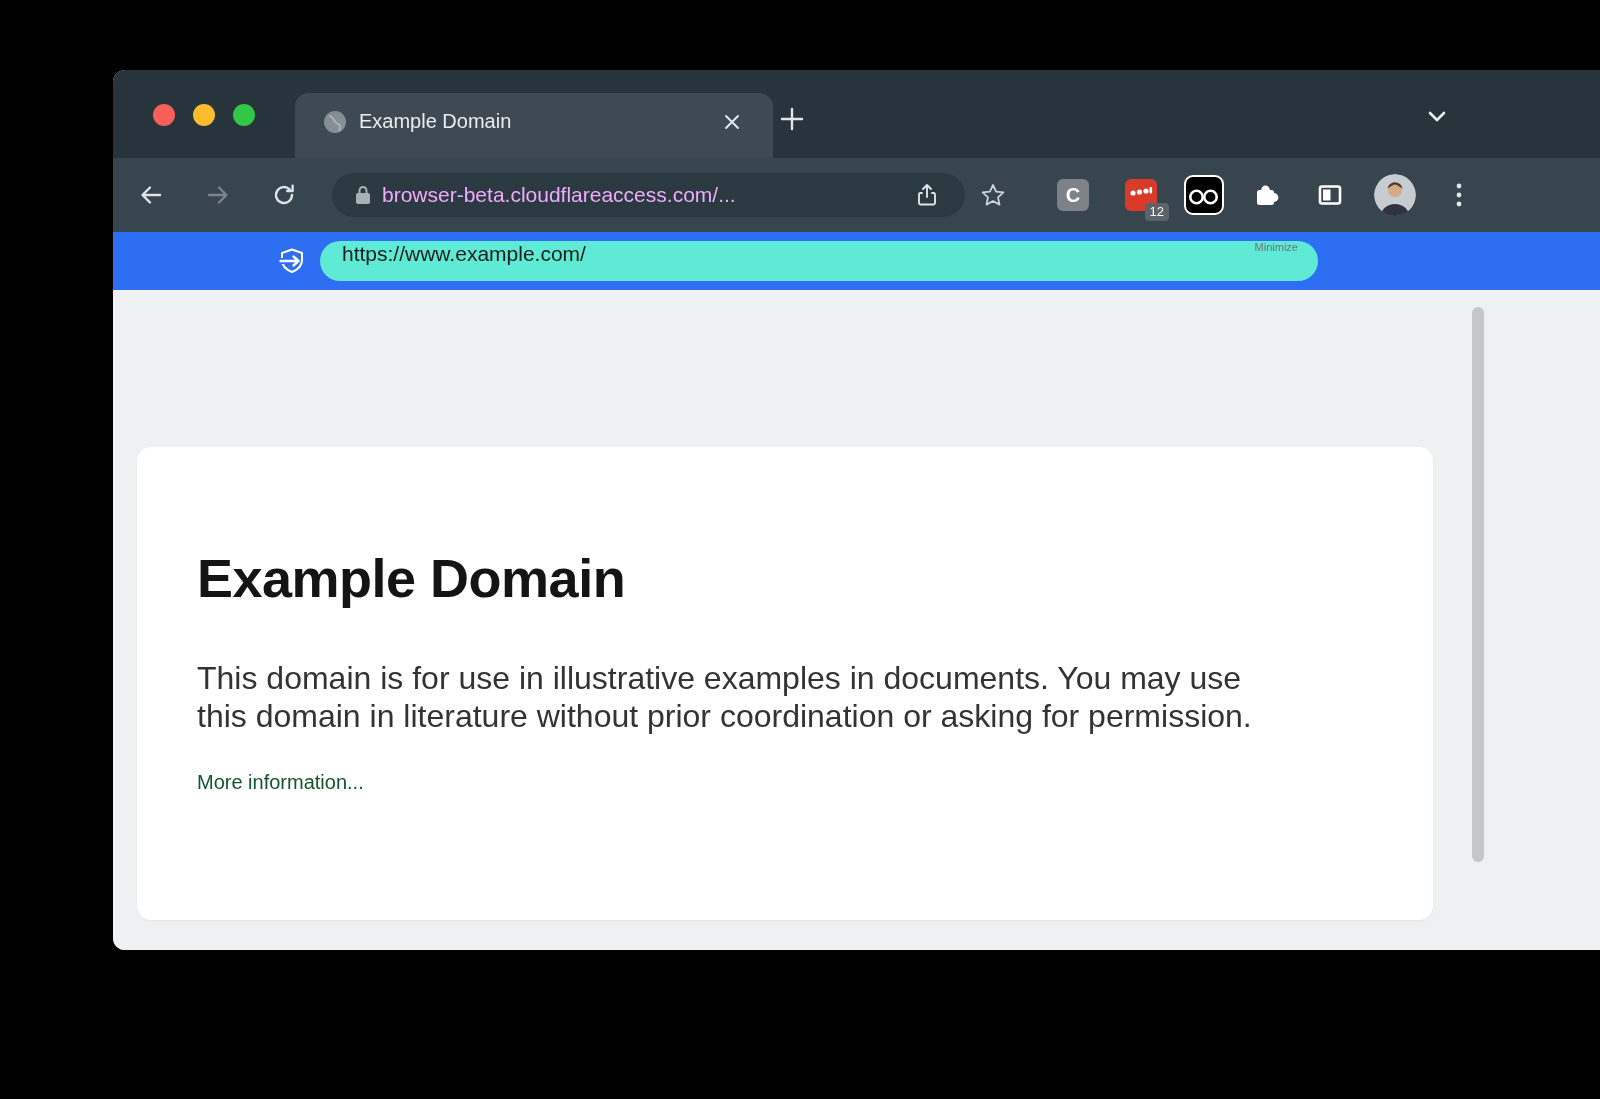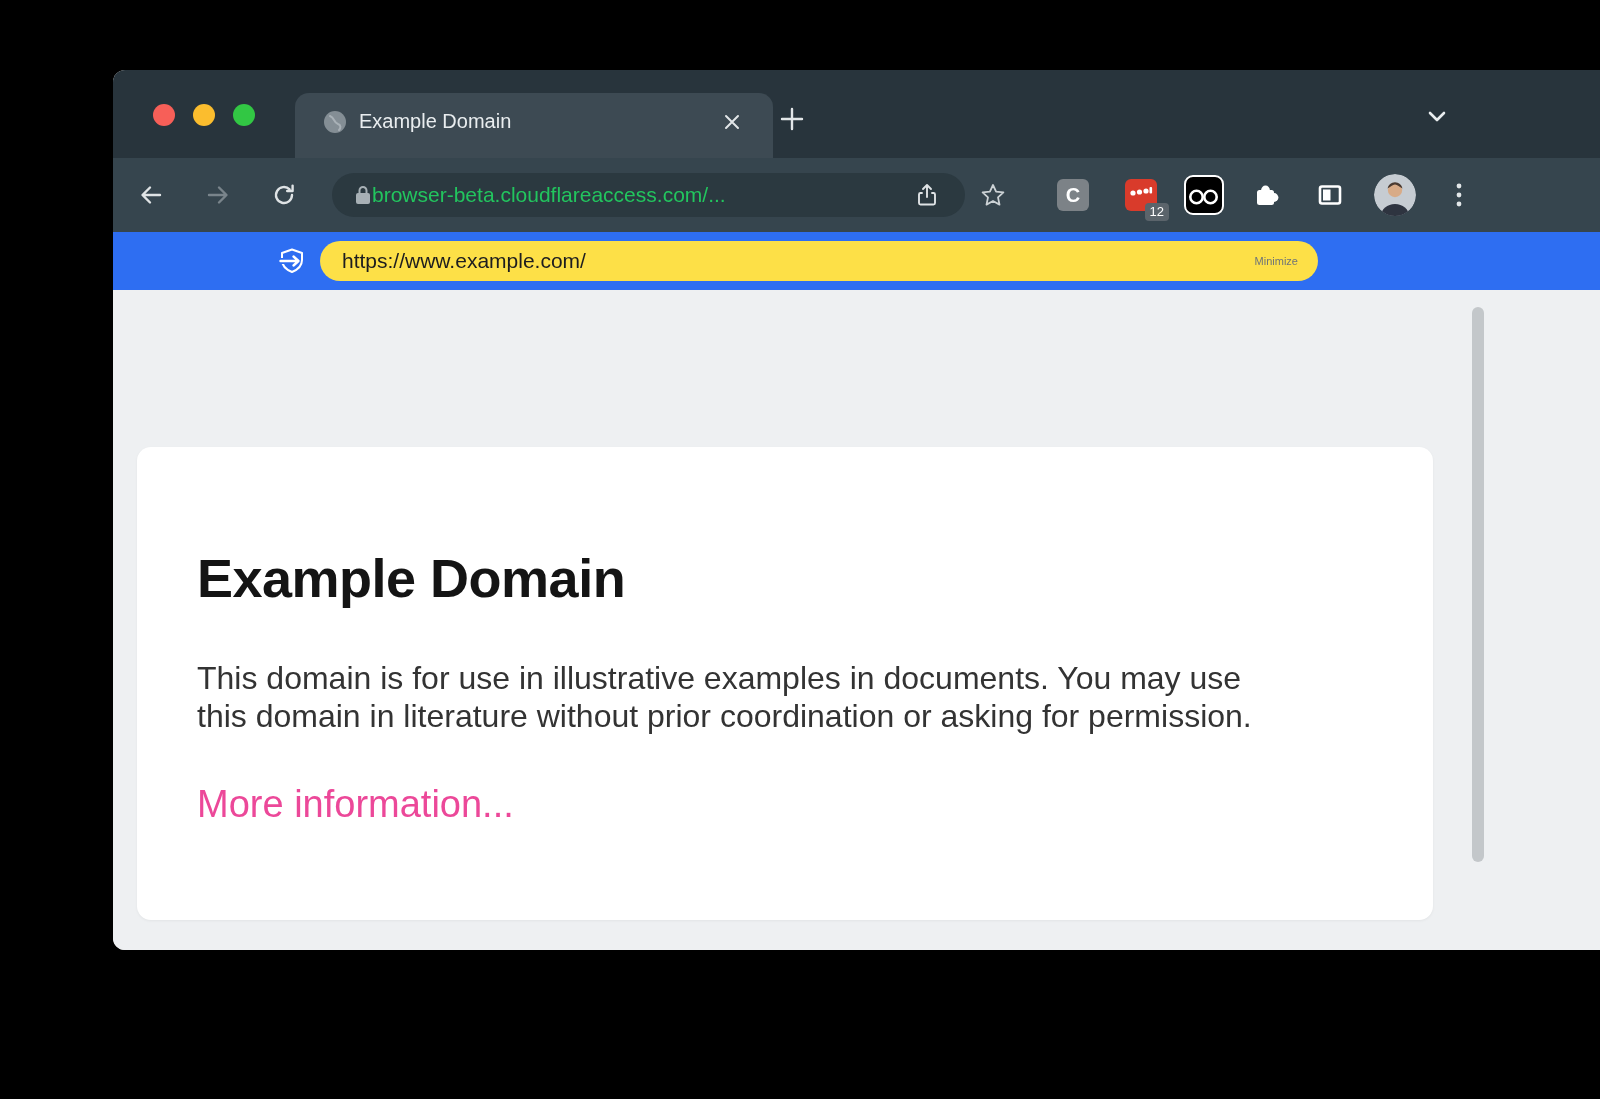--- a/index.html
+++ b/index.html
@@ -35,21 +35,21 @@
   .navbtn { position:absolute; top:24px; width:26px; height:26px; }
   .nav-back    { left:25px; }
   .nav-forward { left:92px; }
   .nav-reload  { left:158px; }
   .urlpill {
     position:absolute; left:219px; top:15px; width:633px; height:44px;
     border-radius:22px; background:#2b3940; display:flex; align-items:center;
   }
   .lock { margin-left:22px; width:18px; height:20px; flex:none; }
   .omnibox {
-    margin-left:0; font-size:21px; font-weight:500; color:#22c55e;
+    margin-left:10px; font-size:21px; font-weight:500; color:#f0abfc;
     white-space:nowrap; overflow:hidden; flex:1;
   }
   .share { position:absolute; left:583px; top:10px; width:24px; height:24px; }
   .star { position:absolute; top:24px; left:867px; width:26px; height:26px; }
   .ext { position:absolute; top:21px; }
   .ext-c {
     left:944px; width:32px; height:32px; background:#7c8287; border-radius:6px;
     color:#fff; font-size:20px; font-weight:700; text-align:center; line-height:32px;
   }
   .ext-red { left:1012px; width:32px; height:32px; background:#d93b2b; border-radius:6px; }
@@ -61,21 +61,21 @@
     border:2.5px solid #fff; box-sizing:border-box; border-radius:9px; }
   .ext-puzzle { left:1140px; top:23px; width:28px; height:28px; }
   .ext-panel  { left:1203px; top:23px; width:28px; height:28px; }
   .avatar { left:1261px; top:16px; width:42px; height:42px; border-radius:50%; overflow:hidden; }
   .kebab { left:1340px; top:24px; width:12px; height:26px; }
   
   .bluebar { position:absolute; left:0; top:162px; right:0; height:58px; background:#2e6ef2; }
   .shield { position:absolute; left:165px; top:15px; width:28px; height:28px; }
   .remotepill {
     position:absolute; left:207px; top:9px; width:998px; height:40px; box-sizing:border-box;
-    background:#fde047; border-radius:20px; display:flex; align-items:center; padding:0 20px;
+    background:#5eead4; border-radius:20px; display:flex; align-items:flex-start; padding:0 20px;
   }
   .remote-url {
     flex:1; border:none; outline:none; background:transparent;
     font-family:"Liberation Sans","DejaVu Sans",sans-serif;
     font-size:21px; color:#1d1d1f;
   }
   .minimize-btn {
     flex:none; background:none; border:none; font-family:inherit;
     font-size:11px; color:#6e7478; cursor:pointer; padding:0;
   }
@@ -88,22 +88,22 @@
   }
   .page-title {
     margin:0; padding-top:100px; font-size:54px; font-weight:700;
     color:#141414; letter-spacing:-0.5px;
   }
   .page-body {
     margin:50px 0 0 0; font-size:32px; line-height:38px; color:#333;
     max-width:1085px;
   }
   .page-link {
-    display:inline-block; margin-top:48px; font-size:38px;
-    color:#ec4899; text-decoration:none; cursor:pointer;
+    display:inline-block; margin-top:36px; font-size:20px;
+    color:#14532d; text-decoration:none; cursor:pointer;
   }
   .scrollthumb {
     position:absolute; left:1359px; top:237px; width:12px; height:555px;
     border-radius:6px; background:#c3c7ca;
   }
   svg { display:block; }
 </style>
 </head>
 <body>
 

